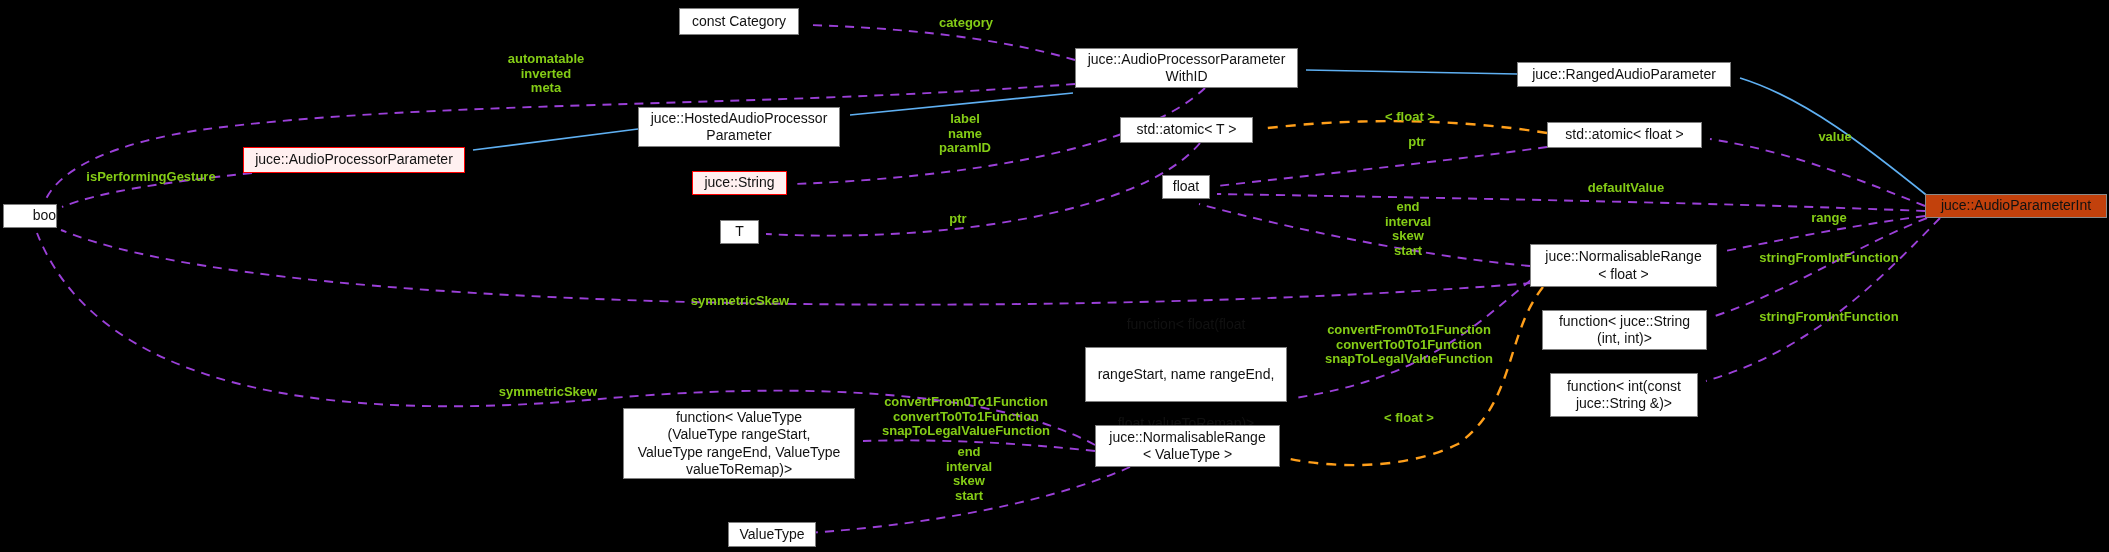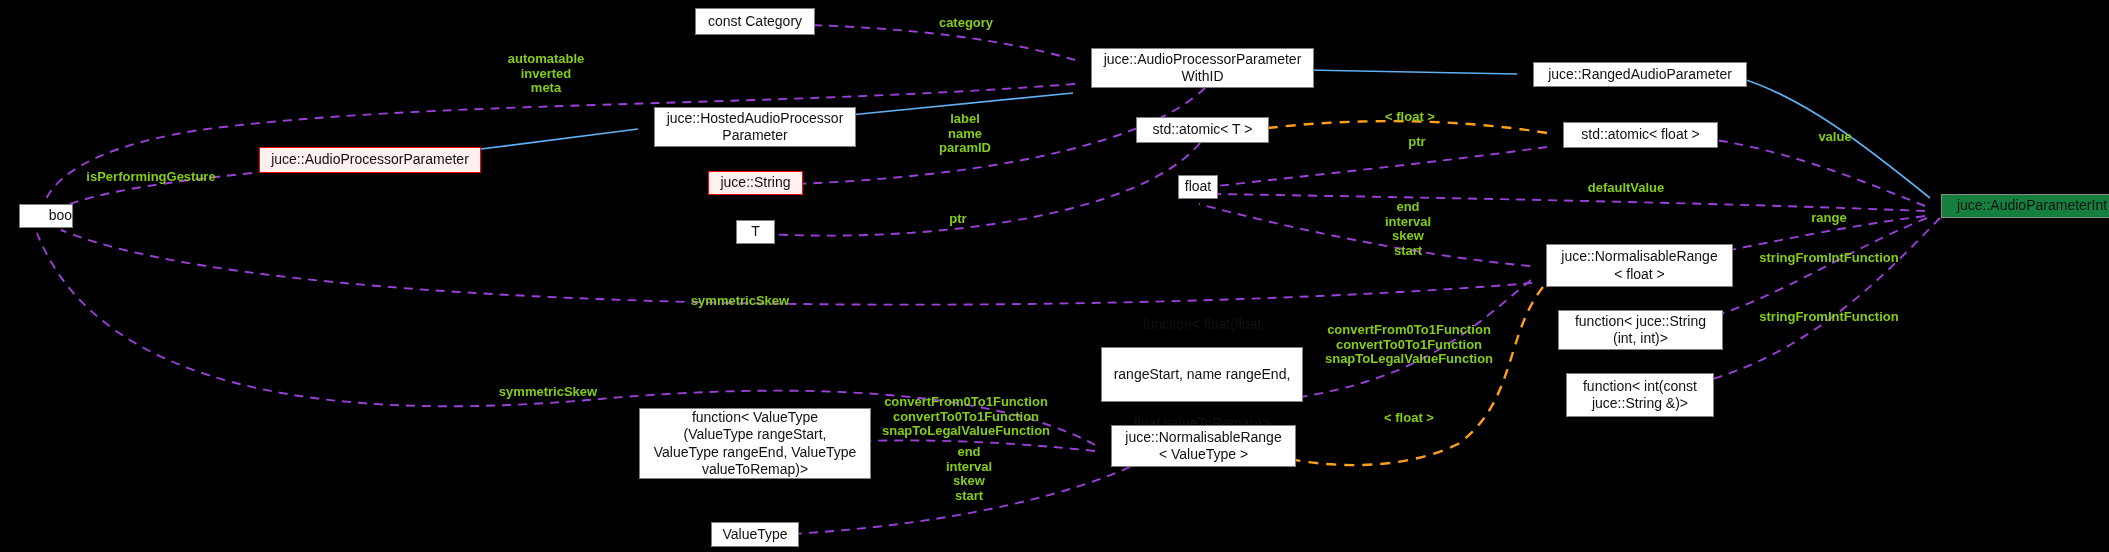--- a/index.html
+++ b/index.html
@@ -5,23 +5,23 @@
   html,body{margin:0;padding:0;background:#000;}
   .stage{position:relative;width:2109px;height:552px;background:#000;overflow:hidden;
          font-family:"Liberation Sans","DejaVu Sans",sans-serif;}
   .edges{position:absolute;left:0;top:0;width:2109px;height:552px;}
   .edges path{fill:none;}
   .pm{stroke:#9b40d8;stroke-width:1.9;stroke-dasharray:9 7;}
   .pt{stroke:#ff9f1a;stroke-width:2.4;stroke-dasharray:10 8;}
   .pi{stroke:#5fb0f2;stroke-width:1.7;}
   .node{position:absolute;box-sizing:border-box;background:#fff;border:1.4px solid #7f7f7f;
         color:#111;display:flex;flex-direction:column;justify-content:center;align-items:center;
-        font-size:14px;line-height:17.5px;text-align:center;white-space:nowrap;margin-left:16px;}
+        font-size:14px;line-height:17.5px;text-align:center;white-space:nowrap;}
   .node.red{border:1.6px solid #f00;background:#fff0f0;}
-  .node.current{background:#15803d;border:1.4px solid #8a8a8a;}
+  .node.current{background:#c2410c;border:1.4px solid #8a8a8a;}
   .elabel{position:absolute;color:#84cc16;font-size:13px;font-weight:600;line-height:14.5px;
           text-align:center;transform:translateX(-50%);white-space:nowrap;}
 </style>
 </head>
 <body>
 
 <div class="stage">
 
   <svg class="edges" viewBox="0 0 2109 552">
     <defs>
@@ -94,21 +94,21 @@
   </div>
 
   <div class="node" style="left:3px;top:204px;width:54px;height:24px;padding-left:32px;">
     <div>bool</div>
   </div>
 
   <div class="node red" style="left:692px;top:171px;width:95px;height:24px;">
     <div>juce::String</div>
   </div>
 
-  <div class="node" style="left:1162px;top:175px;width:40px;height:24px;">
+  <div class="node" style="left:1162px;top:175px;width:48px;height:24px;">
     <div>float</div>
   </div>
 
   <div class="node" style="left:720px;top:220px;width:39px;height:24px;">
     <div>T</div>
   </div>
 
   <div class="node" style="left:1530px;top:244px;width:187px;height:43px;">
     <div>juce::NormalisableRange</div>
     <div>&lt; float &gt;</div>
@@ -139,21 +139,21 @@
     <div>&lt; ValueType &gt;</div>
   </div>
 
   <div class="node" style="left:623px;top:408px;width:232px;height:71px;">
     <div>function&lt; ValueType</div>
     <div>(ValueType rangeStart,</div>
     <div>ValueType rangeEnd, ValueType</div>
     <div>valueToRemap)&gt;</div>
   </div>
 
-  <div class="node" style="left:695px;top:522px;width:88px;height:25px;">
+  <div class="node" style="left:728px;top:522px;width:88px;height:25px;">
     <div>ValueType</div>
   </div>
 
   <div class="elabel" style="left:966px;top:16px;">
     <div>category</div>
   </div>
 
   <div class="elabel" style="left:546px;top:52px;">
     <div>automatable</div>
     <div>inverted</div>

